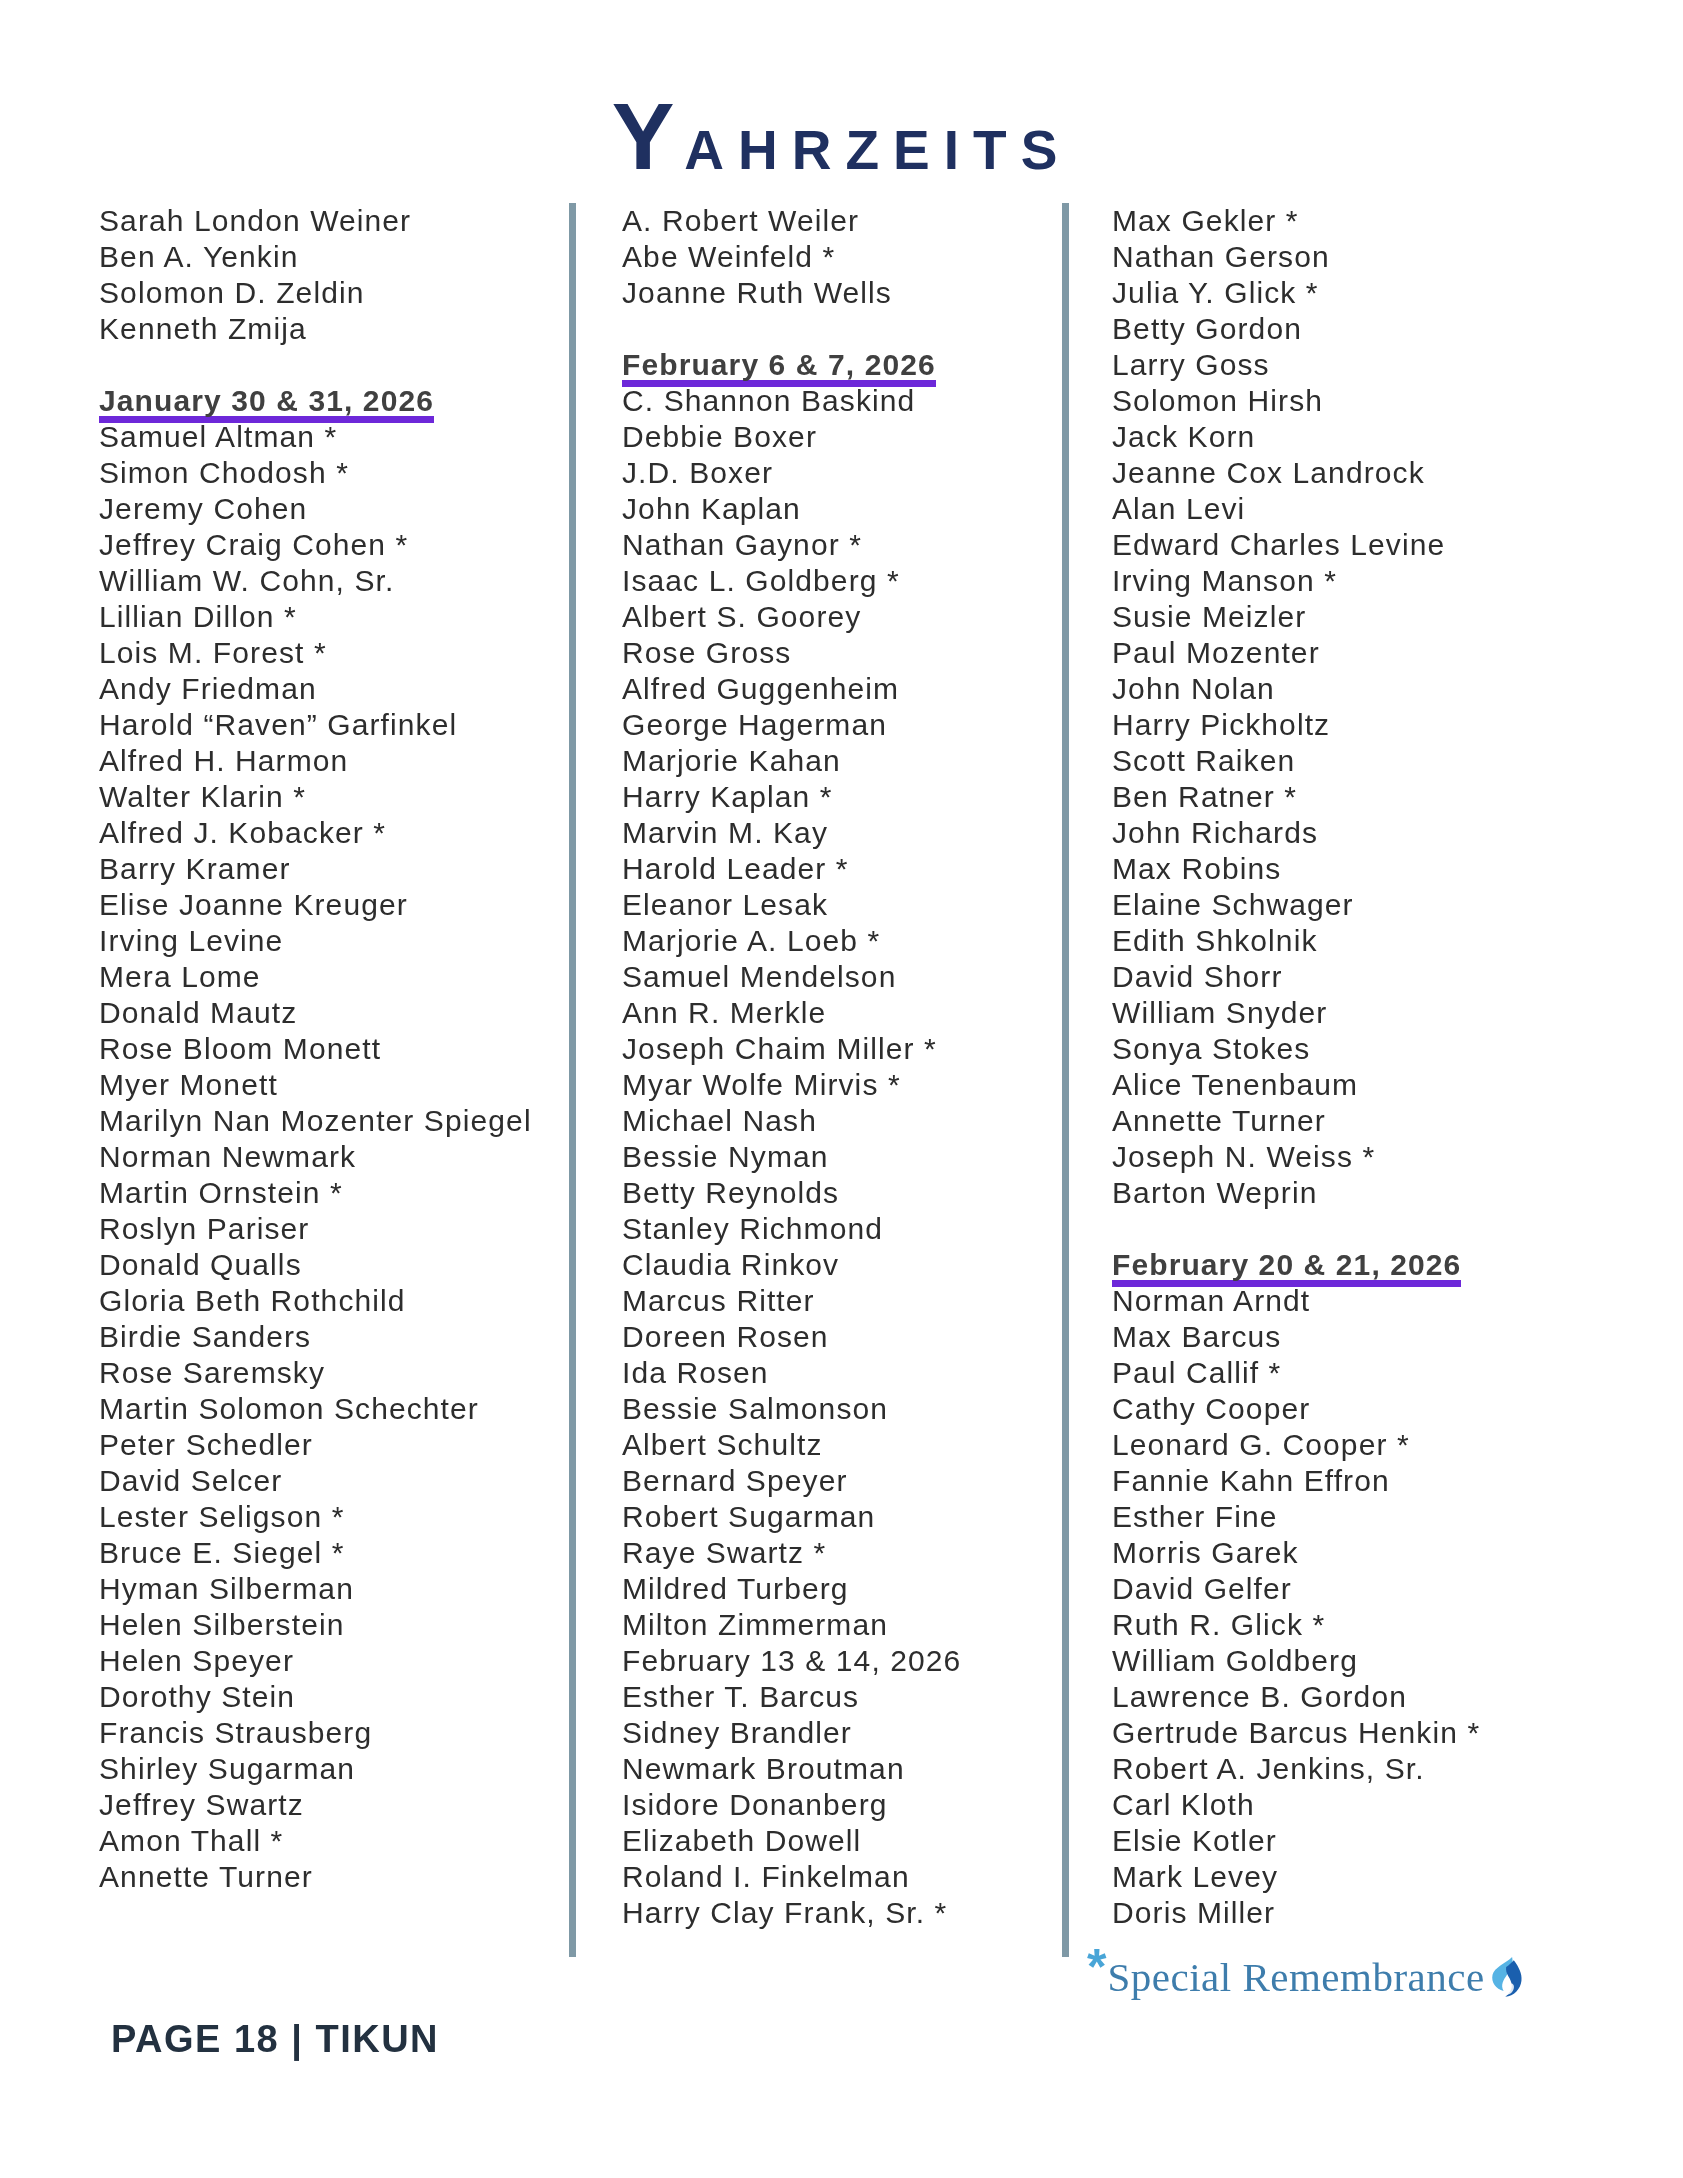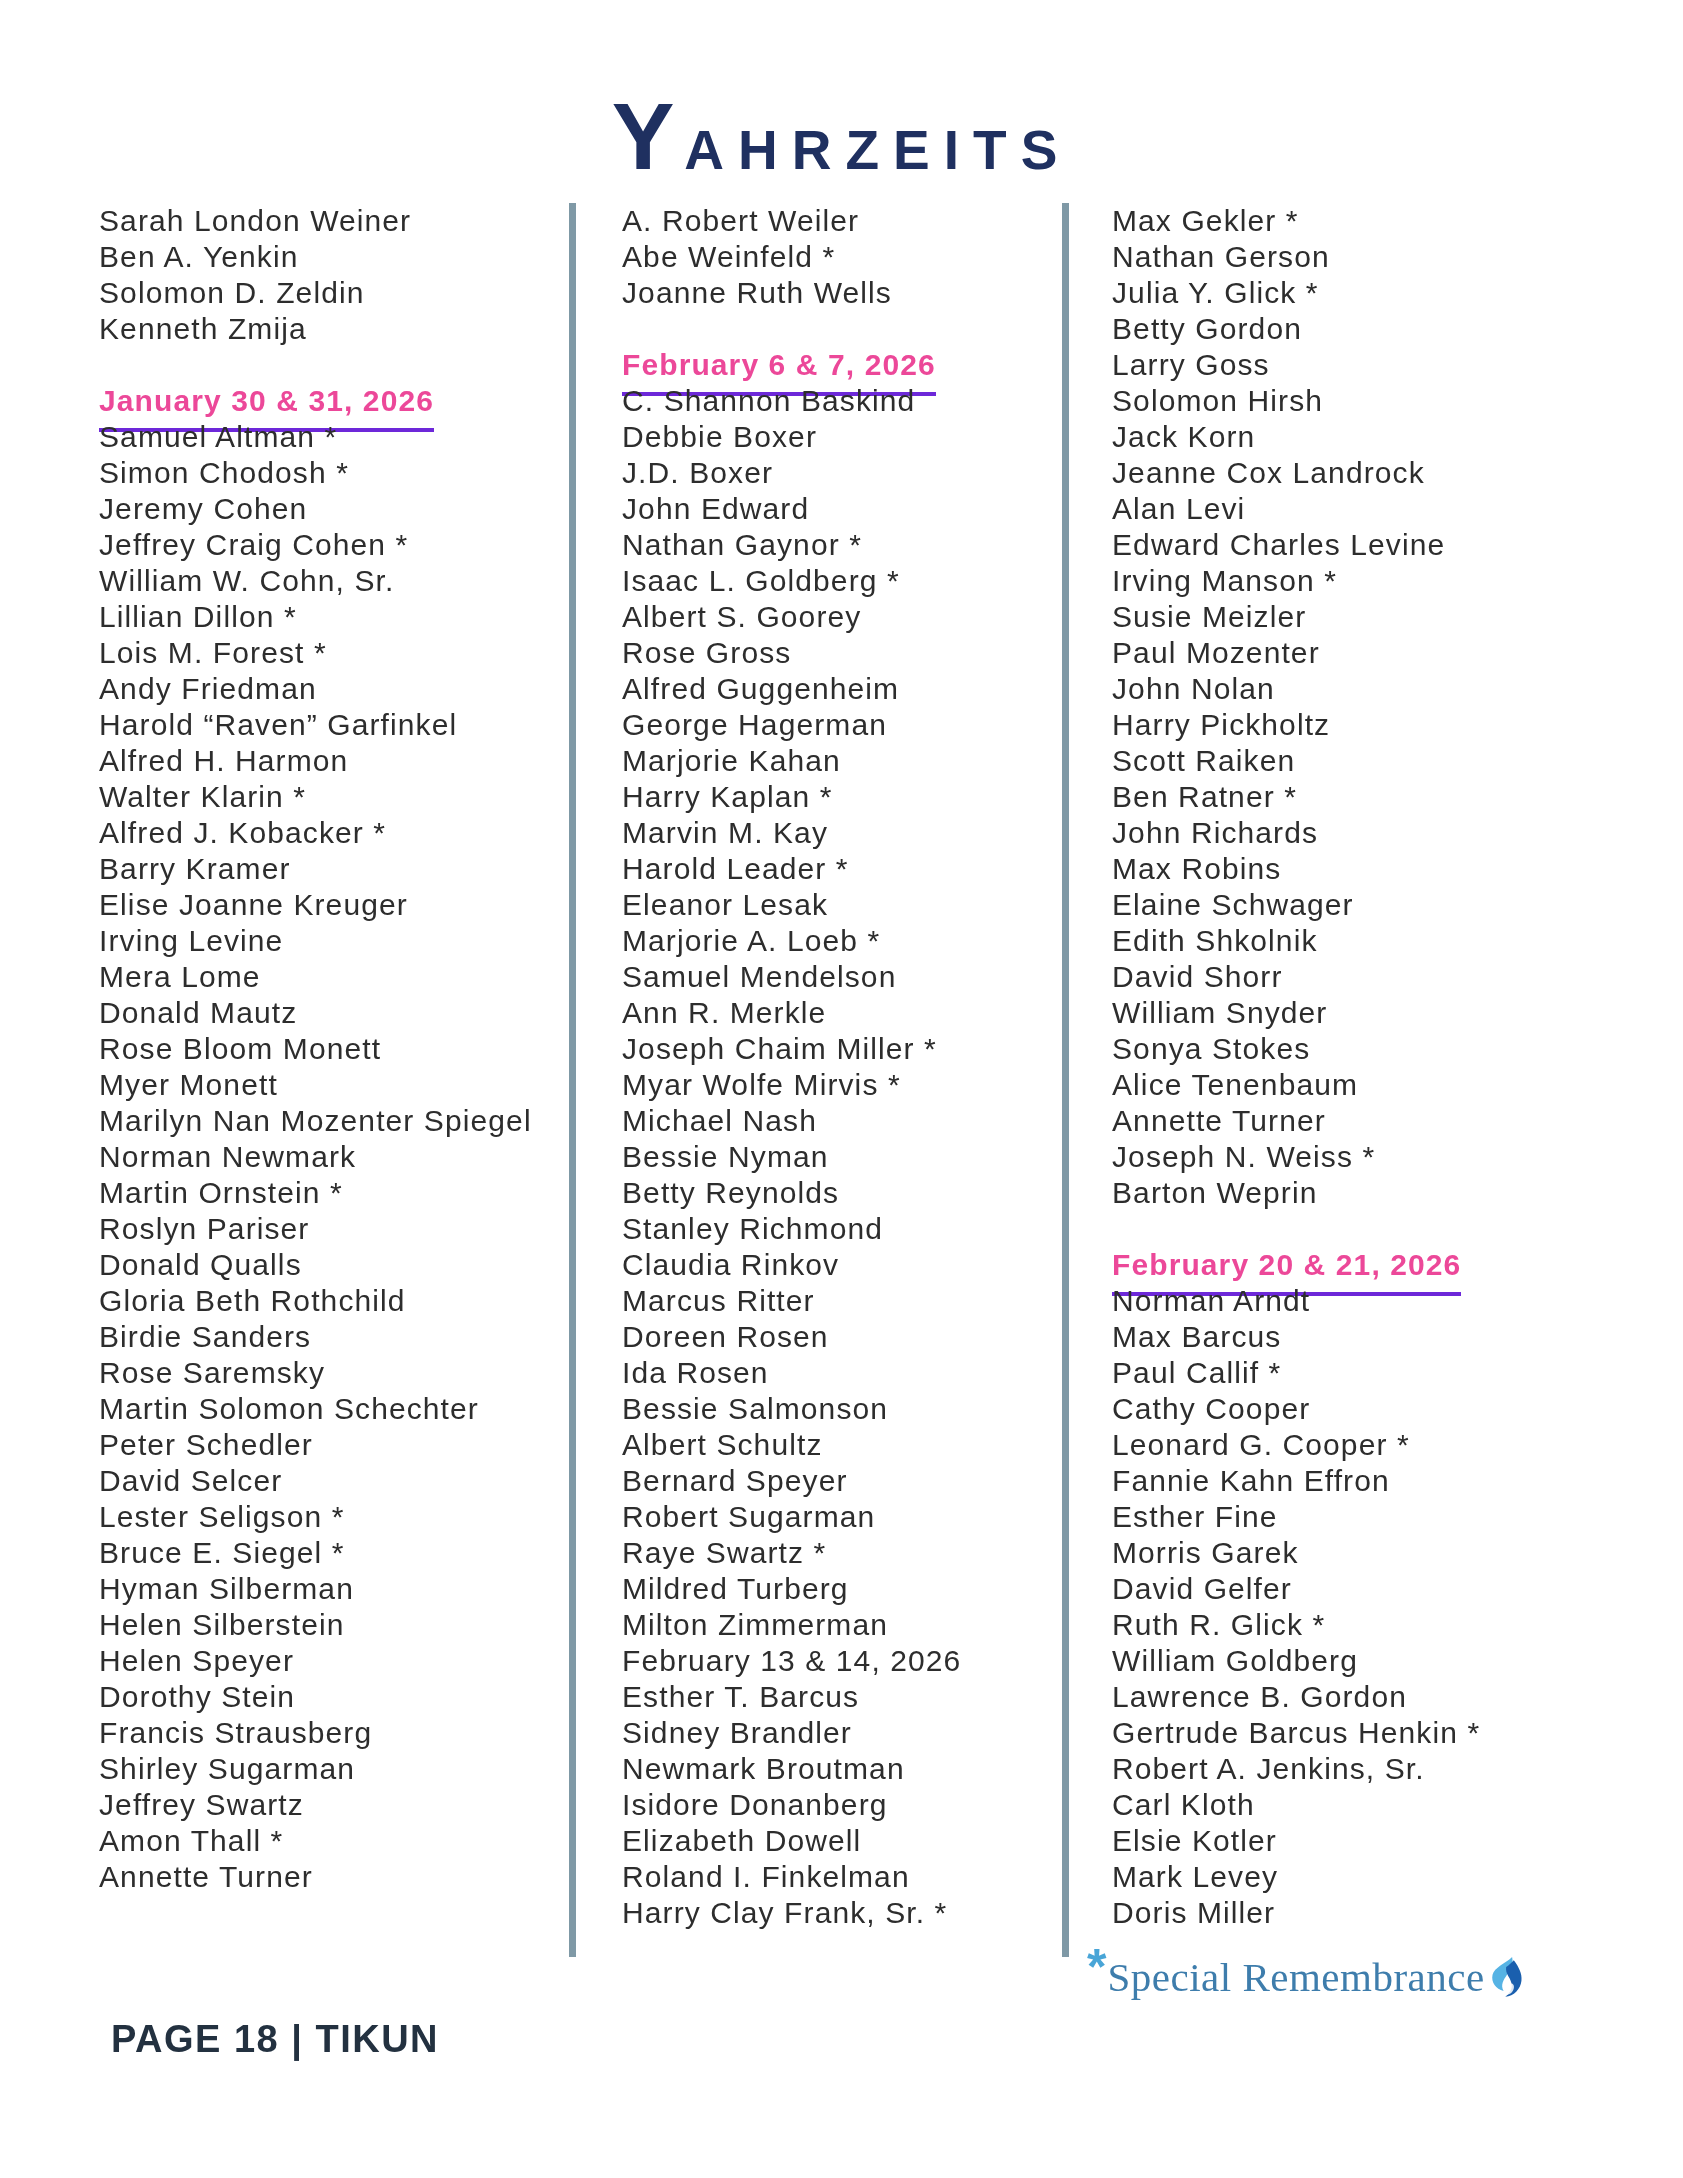--- a/index.html
+++ b/index.html
@@ -39,23 +39,23 @@
     height:36px;
     line-height:36px;
     font-size:30px;
     letter-spacing:1.1px;
     color:#2d2d2d;
     white-space:nowrap;
   }
   .line.header { font-weight:bold; }
   .header-text {
     display:inline-block;
-    color:#ec4899;
-    border-bottom:4px solid #6d28d9;
-    padding-bottom:12px;
+    color:#404040;
+    border-bottom:7px solid #6d28d9;
+    padding-bottom:0px;
     line-height:31px;
   }
 
   .divider {
     position:absolute;
     top:203px;
     height:1754px;
     width:7px;
     background:#7f99a6;
   }
@@ -159,21 +159,21 @@
   <div class="divider divider-1"></div>
   <section class="col col-1">
       <div class="line name">A. Robert Weiler</div>
       <div class="line name">Abe Weinfeld *</div>
       <div class="line name">Joanne Ruth Wells</div>
       <div class="line gap">&nbsp;</div>
       <div class="line header"><span class="header-text">February 6 &amp; 7, 2026</span></div>
       <div class="line name">C. Shannon Baskind</div>
       <div class="line name">Debbie Boxer</div>
       <div class="line name">J.D. Boxer</div>
-      <div class="line name">John Edward</div>
+      <div class="line name">John Kaplan</div>
       <div class="line name">Nathan Gaynor *</div>
       <div class="line name">Isaac L. Goldberg *</div>
       <div class="line name">Albert S. Goorey</div>
       <div class="line name">Rose Gross</div>
       <div class="line name">Alfred Guggenheim</div>
       <div class="line name">George Hagerman</div>
       <div class="line name">Marjorie Kahan</div>
       <div class="line name">Harry Kaplan *</div>
       <div class="line name">Marvin M. Kay</div>
       <div class="line name">Harold Leader *</div>

